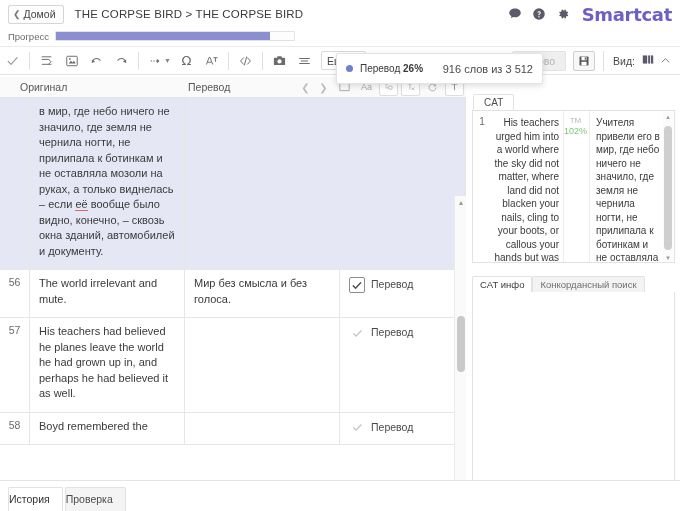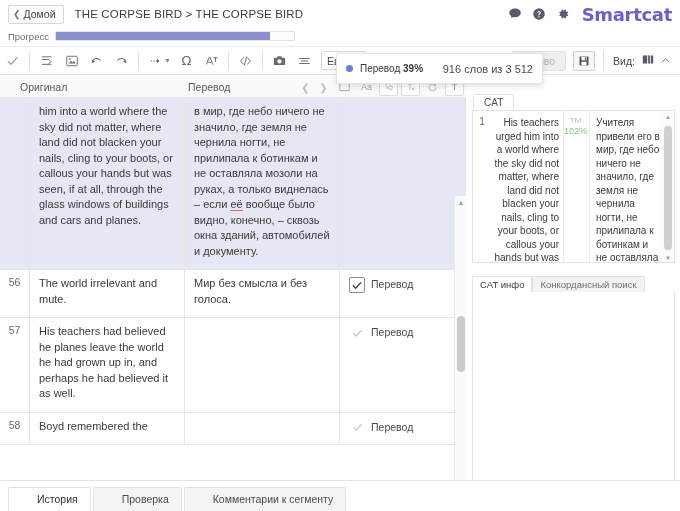--- a/index.html
+++ b/index.html
@@ -234,21 +234,21 @@
     border:1px solid #e2e2e2; border-top:none; background:#fff;
   }
 
   
   .bottom-tabs {
     position:absolute; left:0; bottom:0; width:680px; height:31px;
     background:#fff; border-top:1px solid #e4e4e4;
     display:flex; align-items:flex-end; padding-left:8px;
   }
   .bt-tab {
-    font-size:10.5px; padding:5px 12px 6px 28px; color:#4b4b4b;
+    font-size:10.5px; padding:5px 12px 6px 0; color:#4b4b4b;
     background:#f4f4f4; border:1px solid #e2e2e2; border-bottom:none;
     border-radius:2px 2px 0 0; margin-right:2px; cursor:pointer;
     white-space:nowrap;
   }
   .bt-tab.active { background:#fff; color:#333; border-bottom:1px solid #fff; margin-bottom:-1px; }
   .bottom-divider {
     position:absolute; left:0; bottom:30px; width:466px; height:1px; background:#e4e4e4;
   }
 </style>
 </head>
@@ -382,21 +382,21 @@
       <svg width="13" height="11" viewBox="0 0 16 16">
         <path d="M3 10.2L8 5.4l5 4.8" stroke="#6a6a6a" stroke-width="1.3" fill="none" stroke-linecap="round"></path>
       </svg>
     </span>
   </div>
 
   <div class="popover">
     <span class="pop-dot"></span>
     <span class="pop-label">
       <span>Перевод</span>
-      <b>39%</b>
+      <b>26%</b>
     </span>
     <span class="pop-count">916 слов из 3 512</span>
   </div>
 
   <div class="col-head">
     <span class="ch-orig">Оригинал</span>
     <span class="ch-trans">Перевод</span>
     <span class="ch-tools">
       <span class="nav-btn">❮</span>
       <span class="nav-btn">❯</span>
@@ -431,21 +431,20 @@
           <path d="M3 3.2h10M8 3.2V13" stroke="#8a8a8a" stroke-width="1.4"></path>
         </svg>
       </span>
     </span>
   </div>
 
   <div class="seg-wrap">
 
     <div class="seg-row active">
       <div class="seg-num"></div>
-      <div class="seg-src">him into a world where the sky did not matter, where land did not blacken your nails, cling to your boots, or callous your hands but was seen, if at all, through the glass windows of buildings and cars and planes.</div>
       <div class="seg-tgt"><span>в мир, где небо ничего не значило, где земля не чернила ногти, не прилипала к ботинкам и не оставляла мозоли на руках, а только виднелась – если </span><span class="u-err">её</span><span> вообще было видно, конечно, – сквозь окна зданий, автомобилей и документу.</span></div>
       <div class="seg-status"></div>
     </div>
 
     <div class="seg-row">
       <div class="seg-num">56</div>
       <div class="seg-src">The world irrelevant and mute.</div>
       <div class="seg-tgt">Мир без смысла и без голоса.</div>
       <div class="seg-status">
         <span class="chk-box">
@@ -520,16 +519,15 @@
       <div class="ci-tab">CAT инфо</div>
       <div class="ci-tab inactive">Конкордансный поиск</div>
     </div>
     <div class="catinfo-body"></div>
   </div>
 
   <div class="bottom-divider"></div>
   <div class="bottom-tabs">
     <div class="bt-tab active">История</div>
     <div class="bt-tab">Проверка</div>
-    <div class="bt-tab">Комментарии к сегменту</div>
   </div>
 
 </div>
 
 </body></html>

